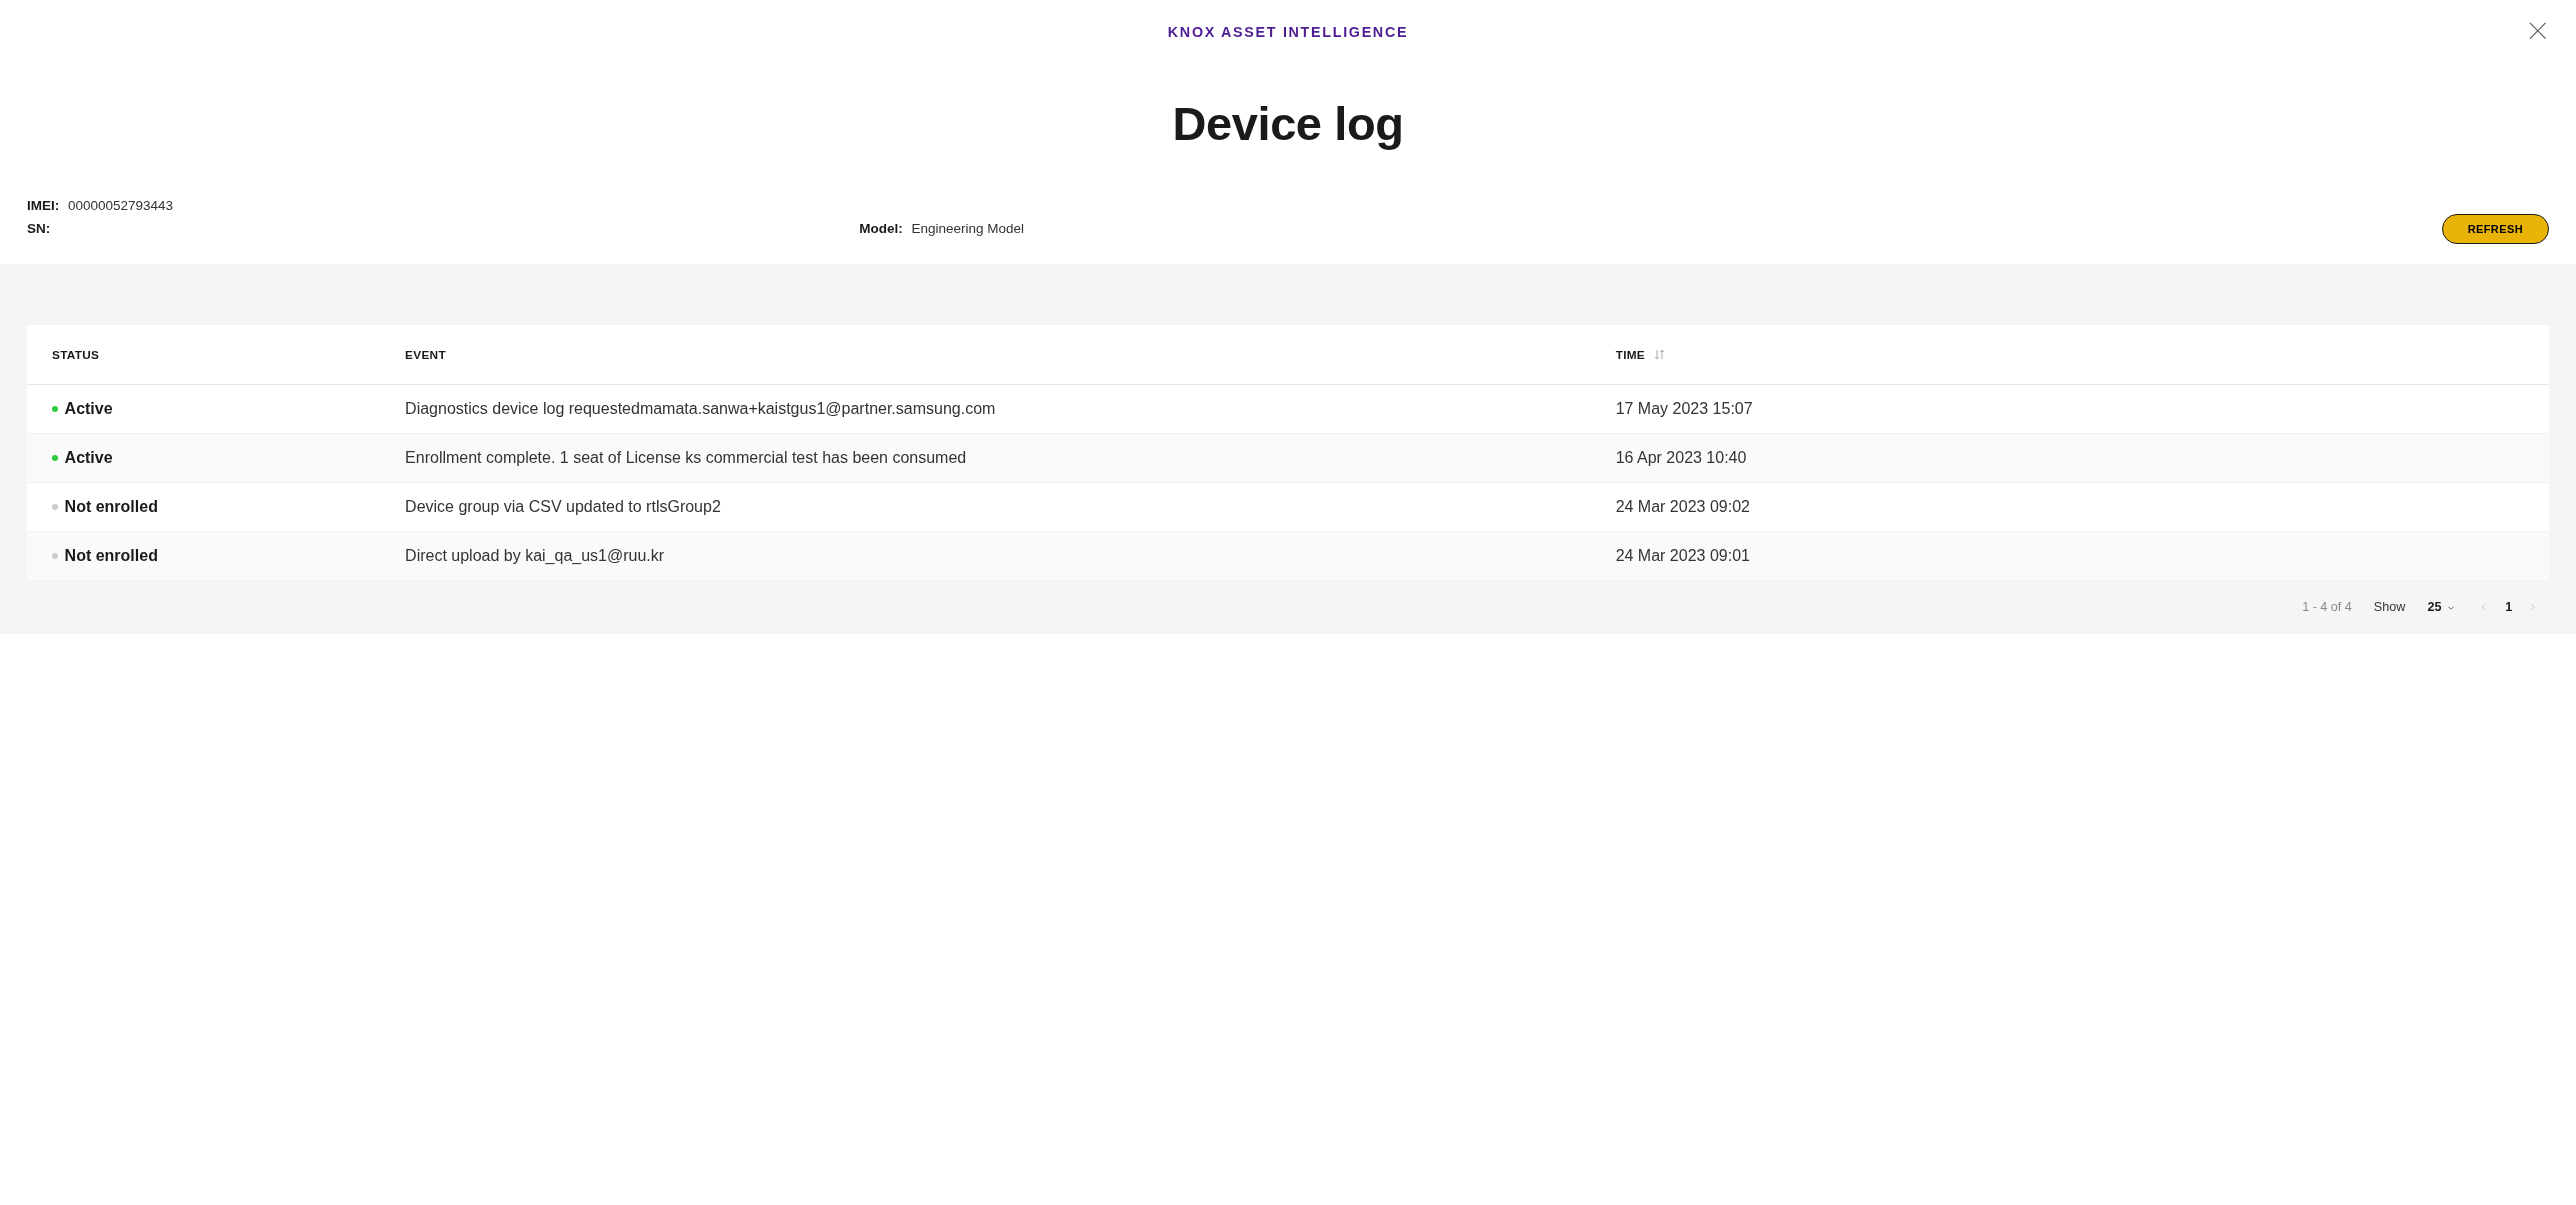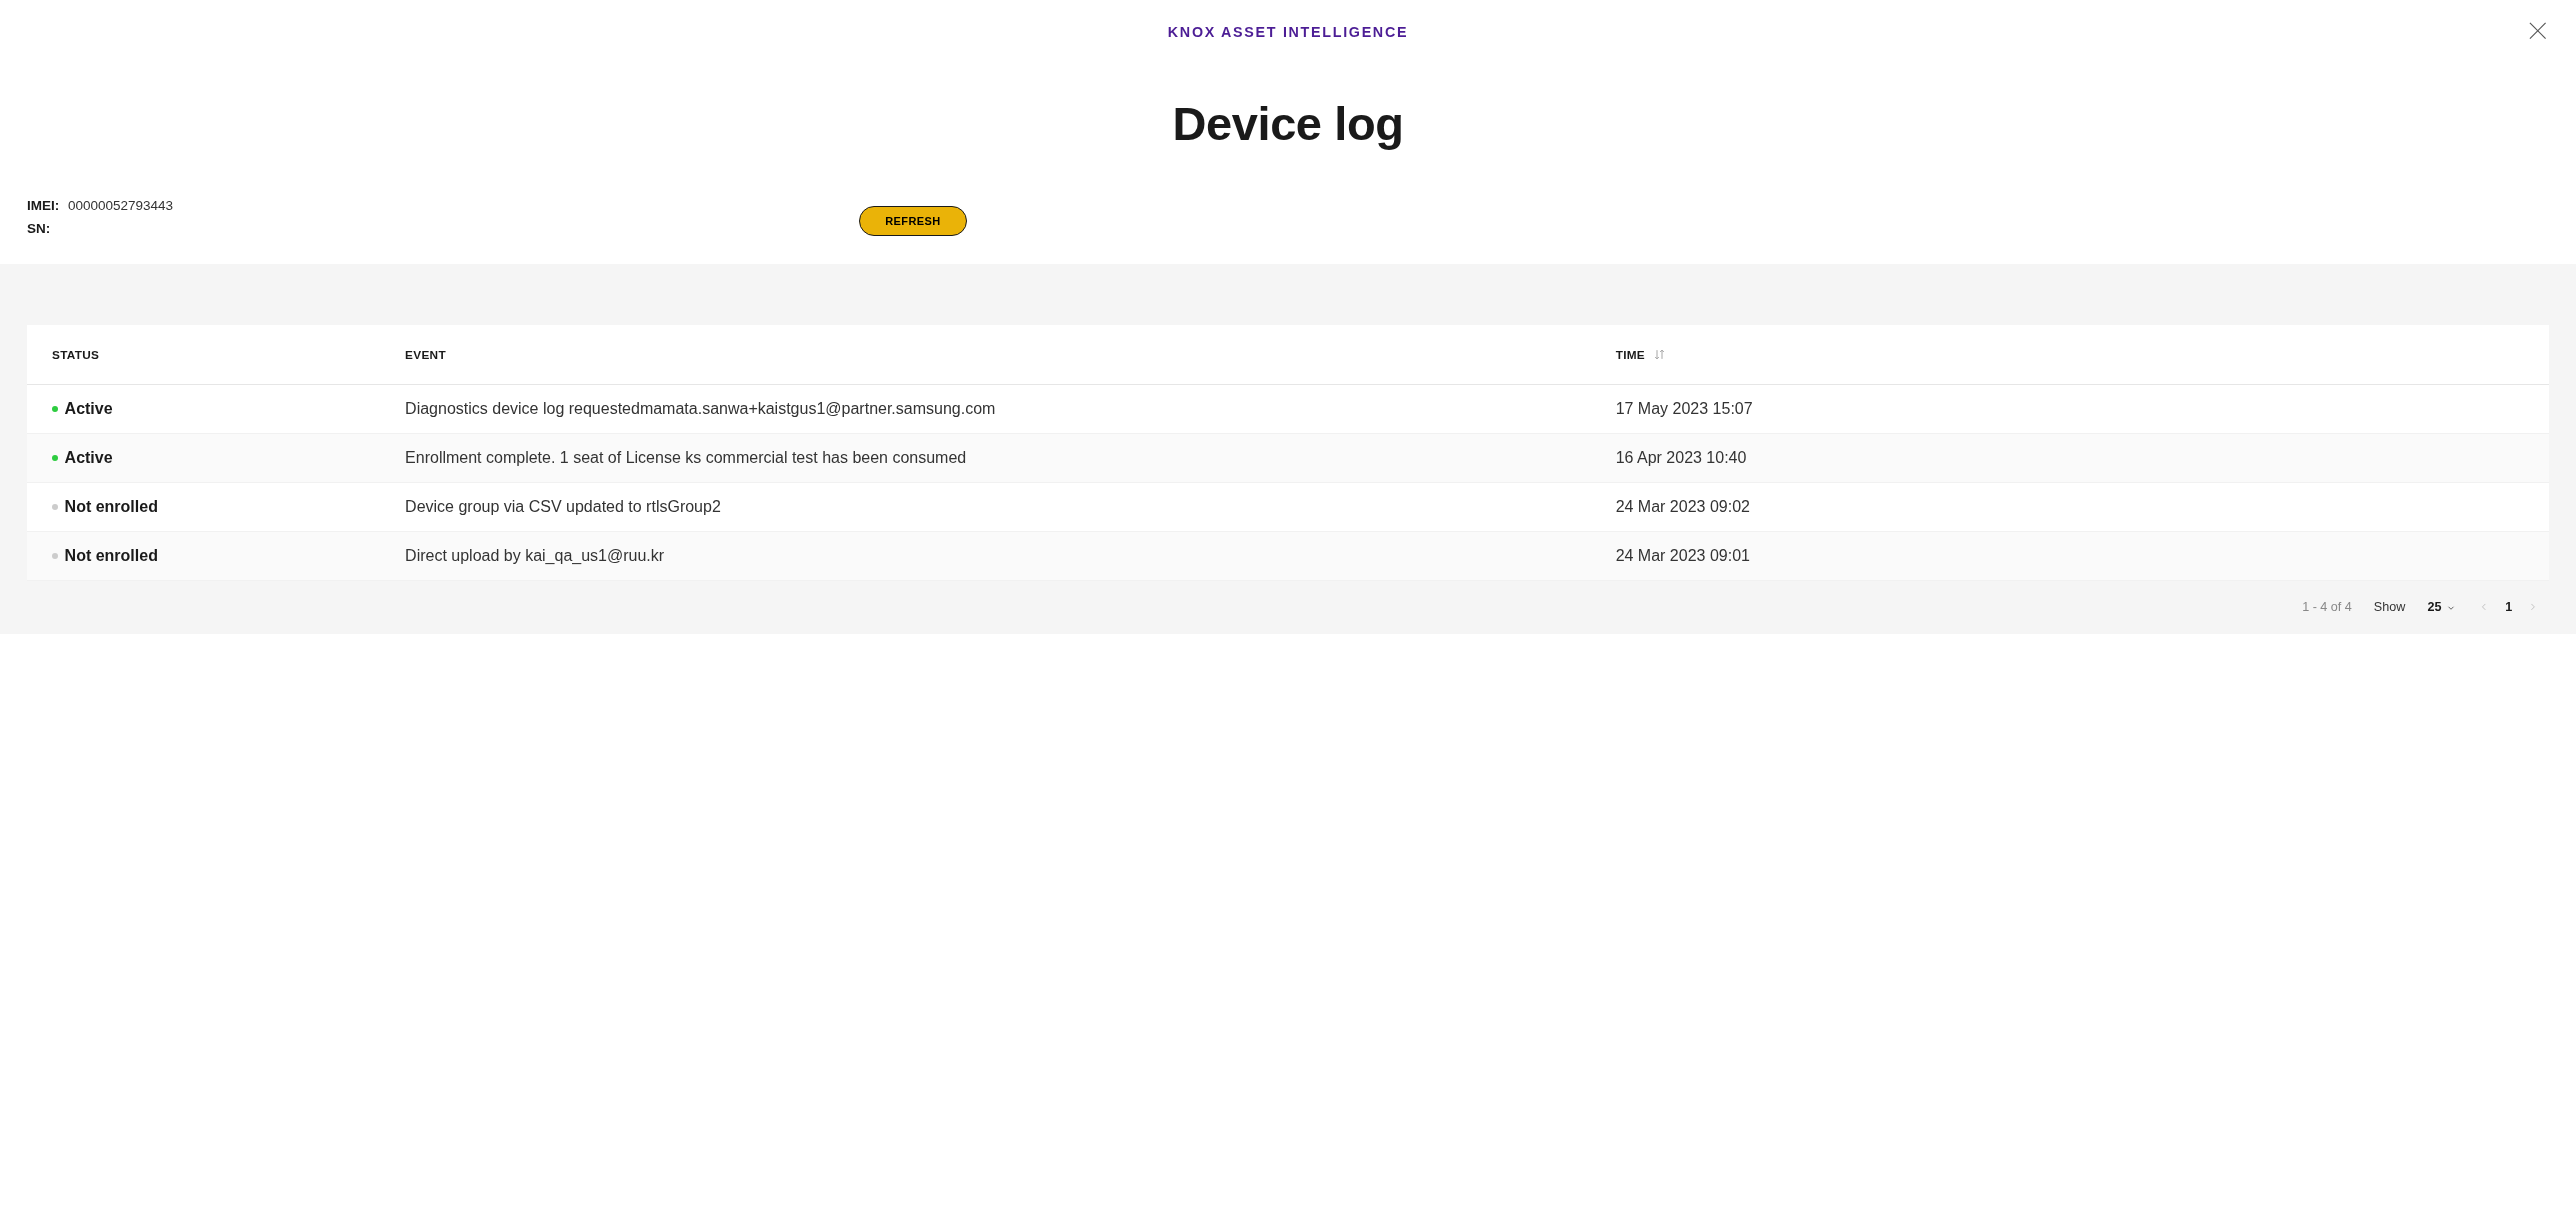--- a/index.html
+++ b/index.html
@@ -30,21 +30,21 @@
   .title {
     text-align: center;
     font-size: 47px;
     font-weight: 700;
     margin-top: 56px;
     letter-spacing: -0.4px;
   }
 
   .meta-row {
     display: flex;
-    align-items: center;
+    align-items: flex-end;
     padding: 47px 27px 20px;
   }
   .meta-left { flex: 0 0 33%; }
   .meta-mid  { flex: 1; }
   .meta-right { display: flex; justify-content: flex-end; }
   .meta-item { font-size: 13.5px; margin-bottom: 8.4px; }
   .meta-item b { font-weight: 700; margin-right: 5px; }
   .meta-item span { color: #333; }
 
   .refresh-btn {
@@ -130,20 +130,26 @@
 
 <div class="meta-row">
   <div class="meta-left">
     <div class="meta-item">
       <b>IMEI:</b>
       <span>00000052793443</span>
     </div>
     <div class="meta-item">
       <b>SN:</b>
       <span></span>
+    </div>
+  </div>
+  <div class="meta-mid">
+    <div class="meta-item">
+      <b>Model:</b>
+      <span>Engineering Model</span>
     </div>
   </div>
   <div class="meta-right">
     <button class="refresh-btn">REFRESH</button>
   </div>
 </div>
 
 <div class="table-wrap">
   <table>
     <colgroup>

